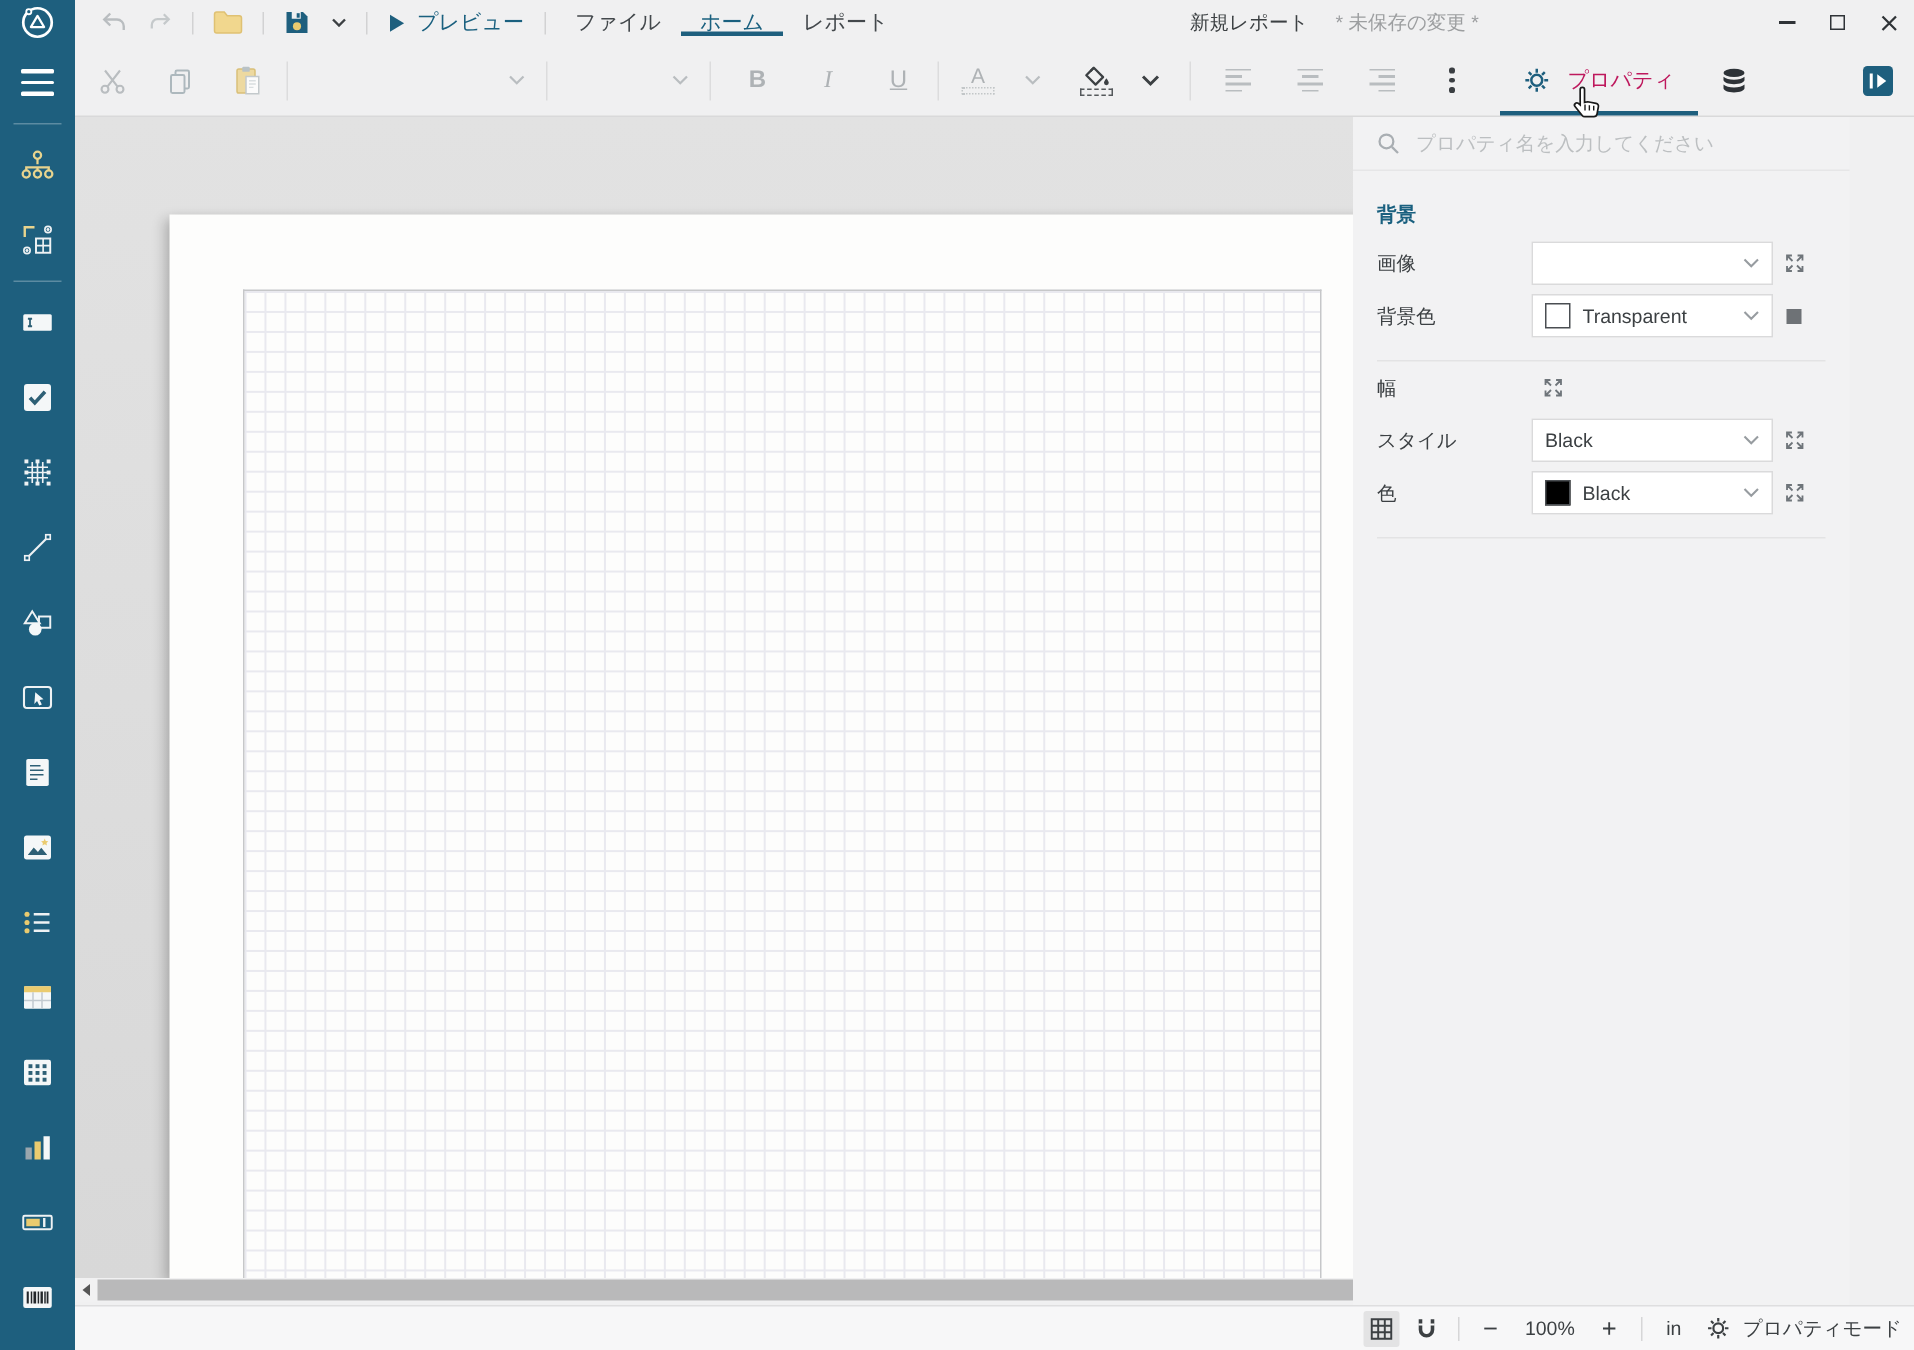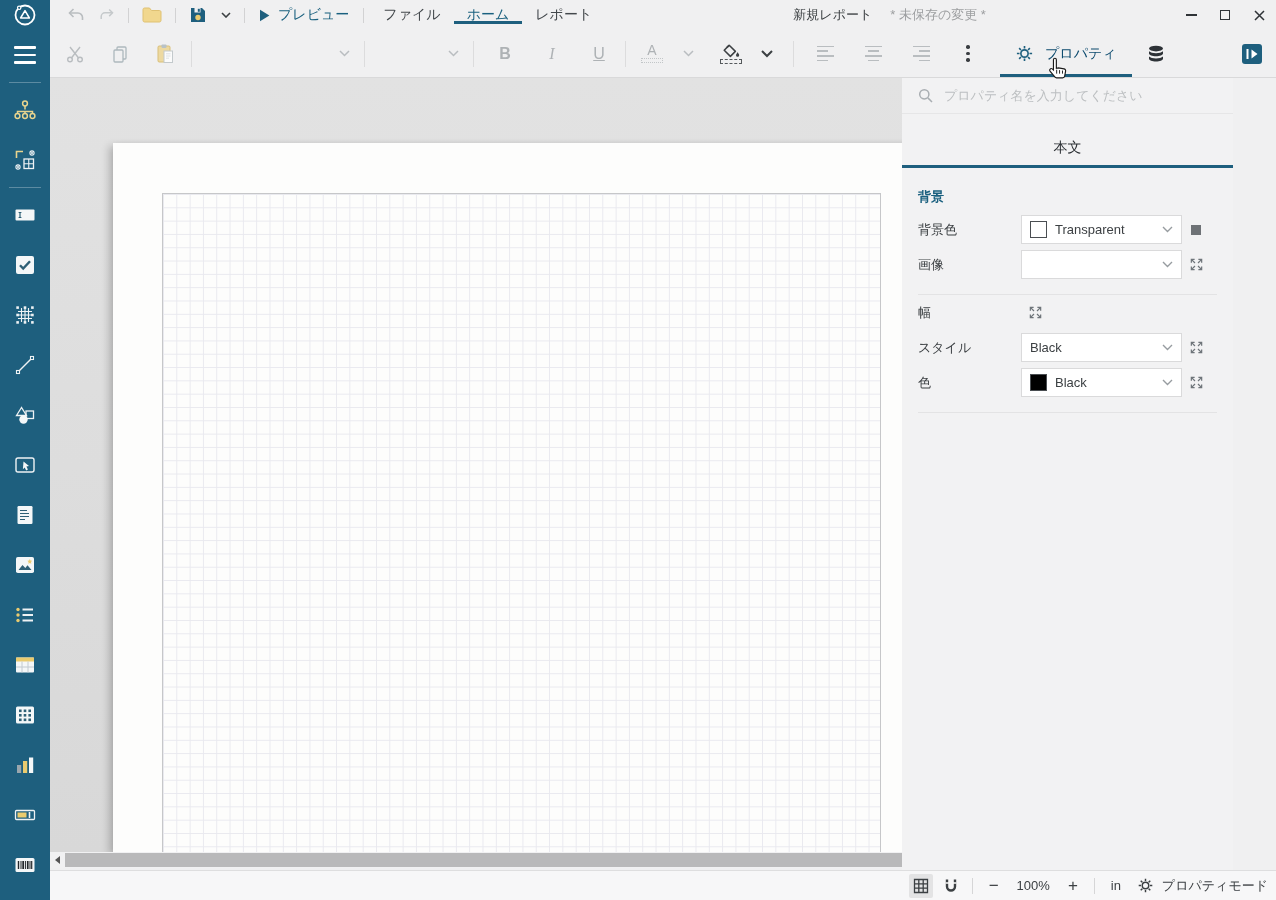--- a/index.html
+++ b/index.html
@@ -56,21 +56,21 @@
   .dash-box { width:22px; height:5px; border:1px dotted #c2c6c8; }
   .dash-box.dark { border:1px dashed #55595c; }
   .align-icon { display:flex; flex-direction:column; gap:3px; }
   .align-icon i { display:block; height:1.6px; background:#b9bdc0; }
   .al-l i:nth-child(1), .al-l i:nth-child(3){width:17px;} .al-l i:nth-child(2), .al-l i:nth-child(4){width:11px; margin-right:6px;}
   .al-c i:nth-child(1), .al-c i:nth-child(3){width:17px;} .al-c i:nth-child(2), .al-c i:nth-child(4){width:11px; margin:0 auto;}
   .al-r i:nth-child(1), .al-r i:nth-child(3){width:17px;} .al-r i:nth-child(2), .al-r i:nth-child(4){width:11px; margin-left:6px;}
   .dots-v { display:flex; flex-direction:column; gap:3px; }
   .dots-v i { width:3.4px; height:3.4px; border-radius:50%; background:#3a3e42; }
   .props-tab { height:100%; display:flex; align-items:center; gap:11px; padding:0 15px; margin-left:14px;
-               color:#0c4a6e; font-size:14px; cursor:pointer; box-shadow: inset 0 -3px 0 #1e5f7e; }
+               color:#be185d; font-size:14px; cursor:pointer; box-shadow: inset 0 -3px 0 #1e5f7e; }
   .data-tab { height:100%; display:flex; align-items:center; padding:0 14px; cursor:pointer; }
   .toolbar-spacer { flex:1; }
   .panel-toggle { margin-right:13px; cursor:pointer; display:flex; }
 
   
   .main { position:absolute; left:50px; top:78px; width:895px; height:774px;
           background:linear-gradient(#e2e2e2, #d8d8d8); overflow:hidden; }
   .page { position:absolute; left:63px; top:65px; width:816px; height:709px; background:#fdfdfc;
           box-shadow:-4px 3px 8px rgba(0,0,0,0.20), 3px 3px 7px rgba(0,0,0,0.12); cursor:default; }
   .design-grid { position:absolute; left:49px; top:50px; width:719px; height:659px;
@@ -505,52 +505,49 @@
   </div>
 
   <div class="panel">
     <div class="panel-search">
       <svg width="15" height="15" viewBox="0 0 15 15" fill="none" stroke="#a9aeb2" stroke-width="1.5">
         <circle cx="6.3" cy="6.3" r="4.6"></circle>
           <path d="M9.9 9.9L14 14"></path>
       </svg>
       <input type="text" placeholder="プロパティ名を入力してください" style="">
     </div>
-    <div class="section-tab">
-      <span>本文</span>
-    </div>
 
     <div class="pgroup-title">背景</div>
+    <div class="prow">
+      <span class="plabel">画像</span>
+      <span class="pctl">
+        <span class="grow"></span>
+        <svg width="11" height="7" viewBox="0 0 11 7" fill="none" stroke="#979ca0" stroke-width="1.4">
+            <path d="M1 1l4.5 4.5L10 1"></path>
+          </svg>
+      </span>
+      <span class="trail">
+        <svg width="15" height="15" viewBox="0 0 16 16" fill="none" stroke="#6f757a" stroke-width="1.3">
+          <path d="M10 2.5h3.5V6M13.5 2.5L9.6 6.4M6 13.5H2.5V10M2.5 13.5l3.9-3.9M2.5 6V2.5H6M2.5 2.5l3.9 3.9M13.5 10v3.5H10M13.5 13.5L9.6 9.6"></path>
+        </svg>
+      </span>
+    </div>
     <div class="prow">
       <span class="plabel">背景色</span>
       <span class="pctl">
         <span class="swatch" style="background:#ffffff;"></span>
         <span class="grow">Transparent</span>
         <svg width="11" height="7" viewBox="0 0 11 7" fill="none" stroke="#979ca0" stroke-width="1.4">
             <path d="M1 1l4.5 4.5L10 1"></path>
           </svg>
       </span>
       <span class="trail">
           <span class="mini-swatch"></span>
         </span>
     </div>
-    <div class="prow">
-      <span class="plabel">画像</span>
-      <span class="pctl">
-        <span class="grow"></span>
-        <svg width="11" height="7" viewBox="0 0 11 7" fill="none" stroke="#979ca0" stroke-width="1.4">
-            <path d="M1 1l4.5 4.5L10 1"></path>
-          </svg>
-      </span>
-      <span class="trail">
-        <svg width="15" height="15" viewBox="0 0 16 16" fill="none" stroke="#6f757a" stroke-width="1.3">
-          <path d="M10 2.5h3.5V6M13.5 2.5L9.6 6.4M6 13.5H2.5V10M2.5 13.5l3.9-3.9M2.5 6V2.5H6M2.5 2.5l3.9 3.9M13.5 10v3.5H10M13.5 13.5L9.6 9.6"></path>
-        </svg>
-      </span>
-    </div>
 
     <div class="pdivider"></div>
 
     <div class="prow">
       <span class="plabel">幅</span>
       <span class="trail">
         <svg width="15" height="15" viewBox="0 0 16 16" fill="none" stroke="#6f757a" stroke-width="1.3">
           <path d="M10 2.5h3.5V6M13.5 2.5L9.6 6.4M6 13.5H2.5V10M2.5 13.5l3.9-3.9M2.5 6V2.5H6M2.5 2.5l3.9 3.9M13.5 10v3.5H10M13.5 13.5L9.6 9.6"></path>
         </svg>
       </span>

